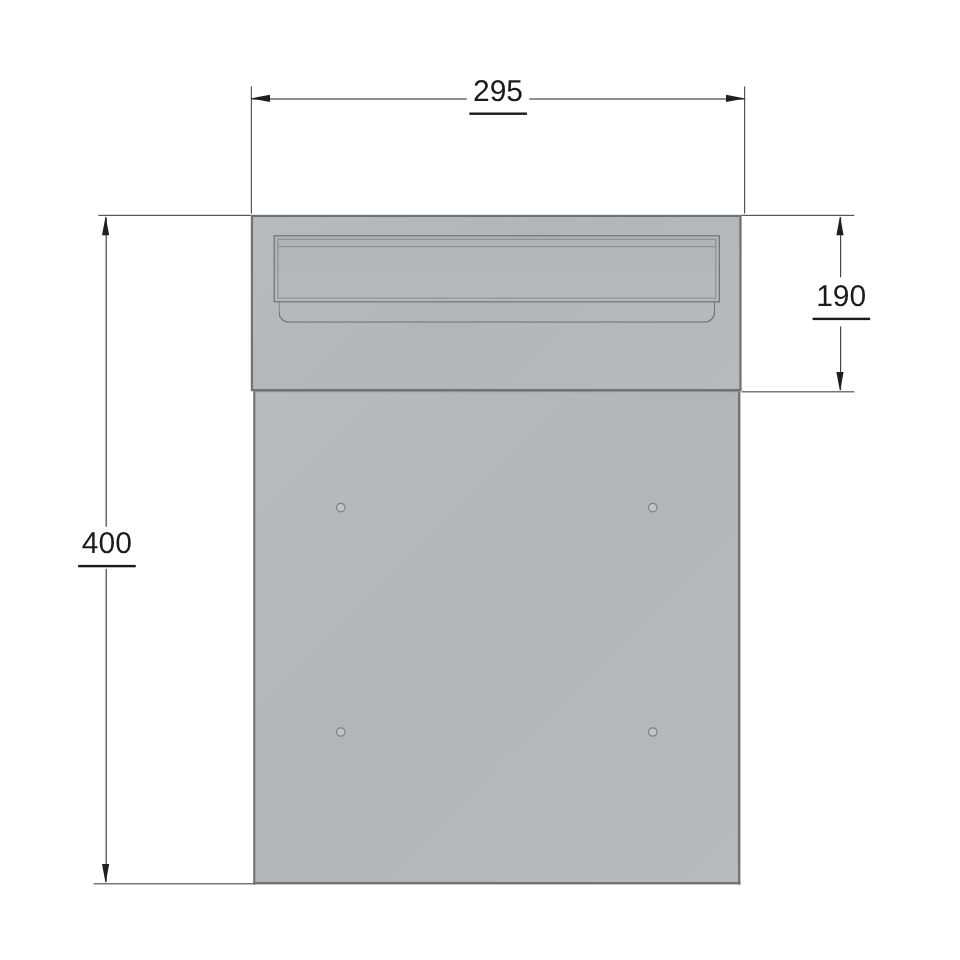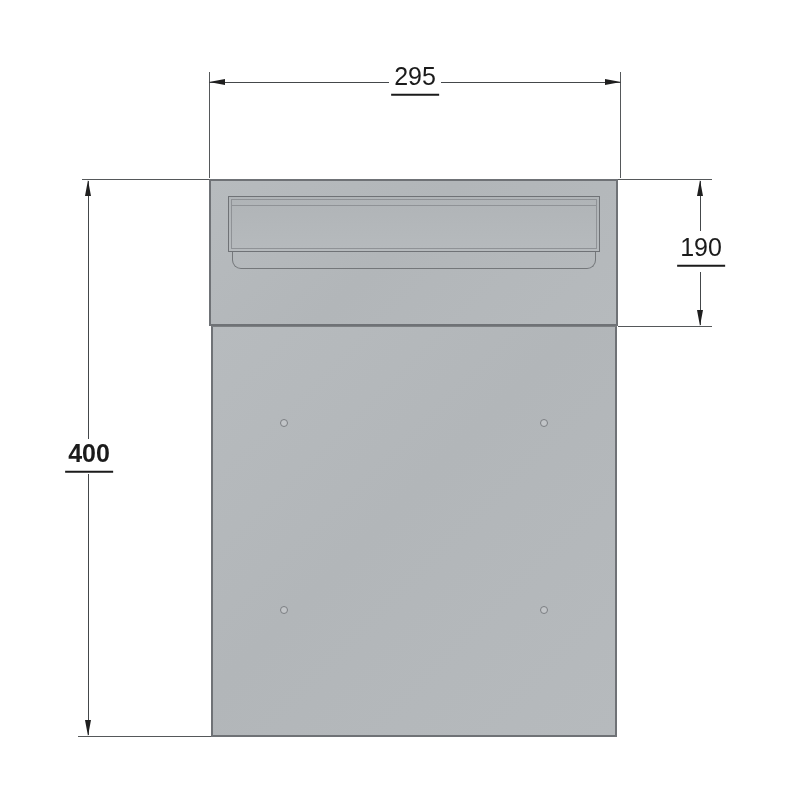--- a/index.html
+++ b/index.html
@@ -87,21 +87,21 @@
   .w-arrow-r { left: 605px; top: 79px; }
   .w-label { left: 415px; top: 79px; }
 
   
   .h-ext-t { left: 82px; top: 179px; width: 127px; height: 1px; }
   .h-ext-b { left: 78px; top: 736px; width: 133px; height: 1px; }
   .h-line-t { left: 88px; top: 181px; width: 1px; height: 258px; }
   .h-line-b { left: 88px; top: 474px; width: 1px; height: 261px; }
   .h-arrow-t { left: 85px; top: 180px; }
   .h-arrow-b { left: 85px; top: 720px; }
-  .h-label { left: 89px; top: 456px; font-weight: bold; }
+  .h-label { left: 89px; top: 456px; }
 
   
   .s-ext-t { left: 618px; top: 179px; width: 94px; height: 1px; }
   .s-ext-b { left: 618px; top: 326px; width: 94px; height: 1px; }
   .s-line-t { left: 700px; top: 181px; width: 1px; height: 50px; }
   .s-line-b { left: 700px; top: 272px; width: 1px; height: 53px; }
   .s-arrow-t { left: 697px; top: 180px; }
   .s-arrow-b { left: 697px; top: 310px; }
   .s-label { left: 701px; top: 250px; }
 </style>

